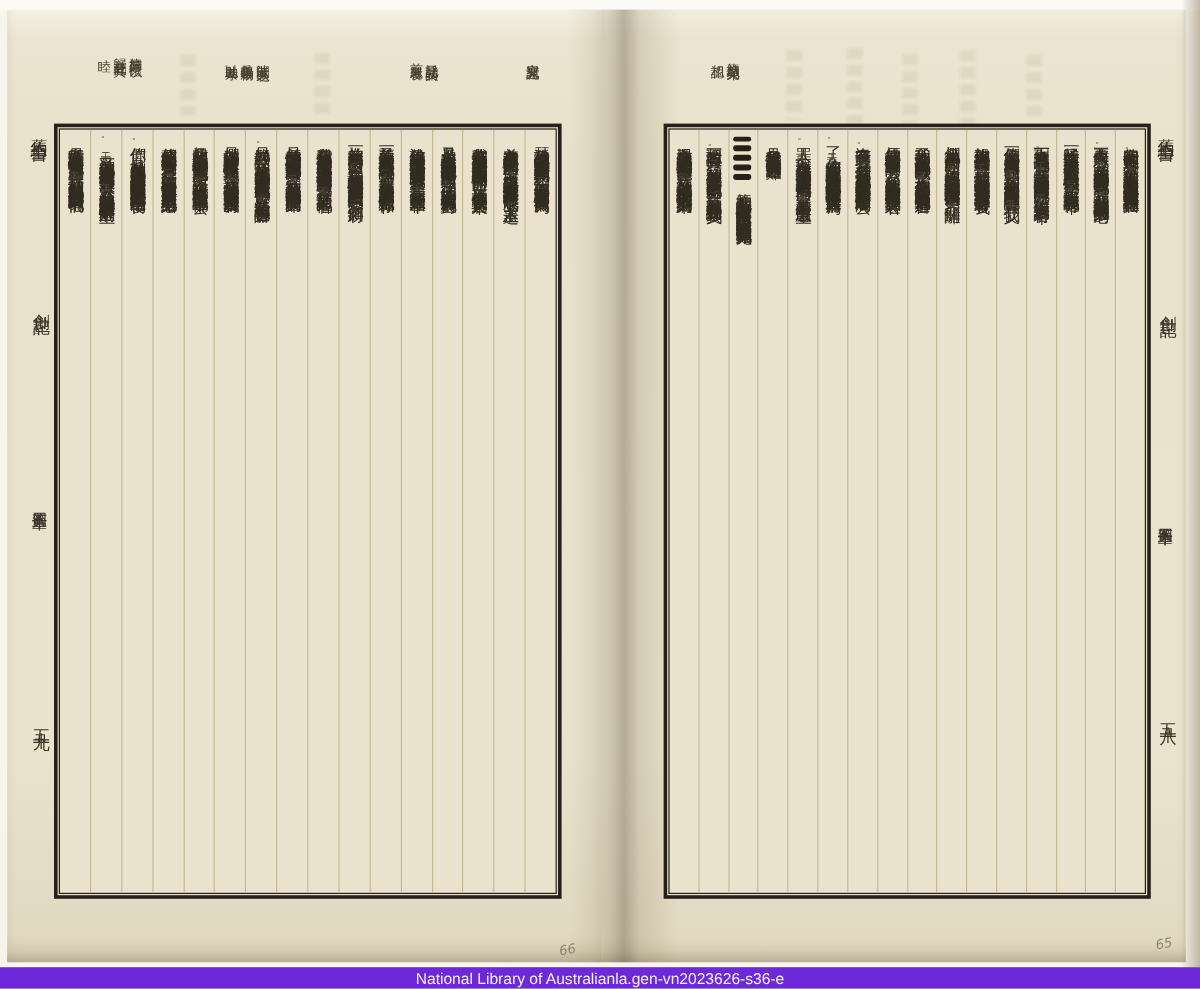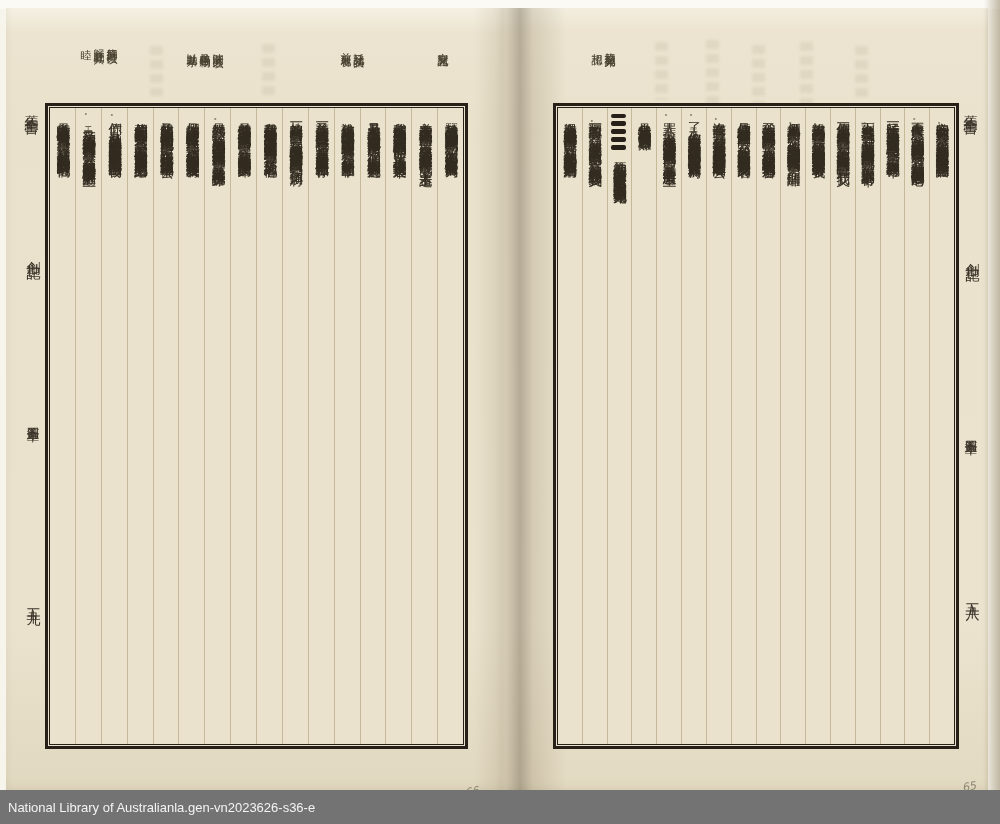--- a/index.html
+++ b/index.html
@@ -76,23 +76,23 @@
     background:repeating-linear-gradient(180deg,rgba(118,105,80,.6) 0 9px,rgba(118,105,80,0) 9px 14px);
     opacity:.16;filter:blur(1.4px);
   }
   .pencil{
     position:absolute;font-family:"DejaVu Sans",sans-serif;font-style:italic;
     font-size:11px;color:#8d8673;transform:rotate(-10deg);
   }
   #pencil-left{left:466px;top:785px;}
   #pencil-right{left:963px;top:780px;}
   #footer{
-    position:absolute;left:0;bottom:0;width:1000px;height:34px;background:#737373;
+    position:absolute;left:0;bottom:0;width:1000px;height:18px;background:#6d28d9;
     color:#f4f4f4;font-family:"Liberation Sans","DejaVu Sans",sans-serif;font-size:13px;
-    display:flex;justify-content:flex-start;align-items:center;
+    display:flex;justify-content:center;align-items:center;
     padding:0 8px;box-sizing:border-box;
   }
 </style>
 </head>
 <body>
 
 <div id="scene">
   <div id="top-strip"></div>
   <div id="left-page" class="page"></div>
   <div id="right-page" class="page"></div>

